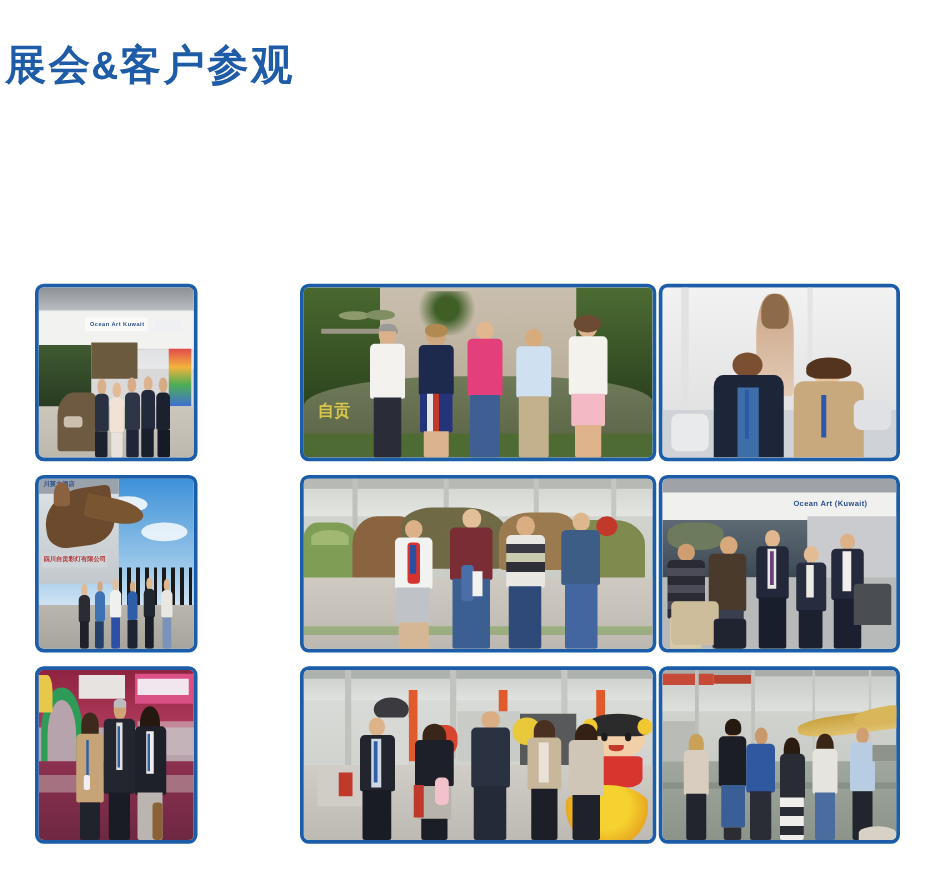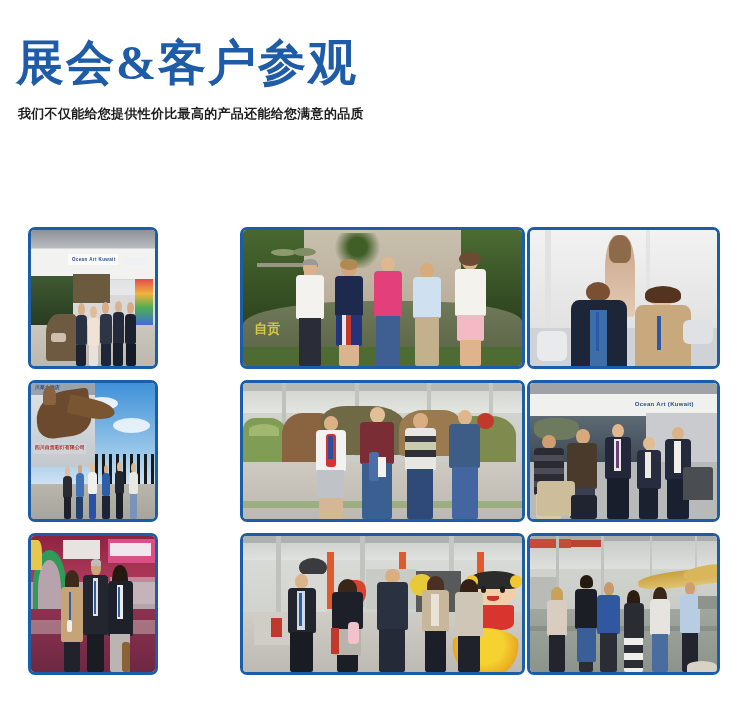--- a/index.html
+++ b/index.html
@@ -25,24 +25,24 @@
 
   
   .header {
     position: absolute;
     left: 0;
     top: 0;
     width: 750px;
   }
   .page-title {
     position: absolute;
-    left: 16px;
+    left: 4px;
     top: 38px;
-    font-family: Liberation Serif, serif;
-    font-size: 48px;
+    font-family: Liberation Mono, monospace;
+    font-size: 33px;
     font-weight: 700;
     letter-spacing: 2px;
     line-height: 1.05;
     color: #1f5ca8;
     white-space: nowrap;
   }
   .subtitle {
     position: absolute;
     left: 18px;
     top: 104px;
@@ -109,21 +109,20 @@
   .t9 { left:527px; top:533px; width:193px; height:142px; }
 </style>
 </head>
 <body>
 
 <div class="page">
 
   <div class="header">
     <div class="page-title">展会&amp;客户参观</div>
     <div class="subtitle">
-      <div>我们不仅能给您提供性价比最高的产品还能给您满意的品质</div>
     </div>
   </div>
 
   <div class="gallery">
 
     <div class="tile t1">
       <div class="photo">
         <div class="layer" style="left:0;top:0;right:0;height:48%;background:linear-gradient(#cfd2d6,#e6e8ea);"></div>
         <div class="layer" style="left:0;top:14%;right:0;height:22%;background:#f2f2f0;border-bottom:1px solid #d8d6d2;"></div>
         <div class="layer" style="left:0;top:0;right:0;height:13%;background:linear-gradient(#8d9196,#b9bcc0);"></div>

